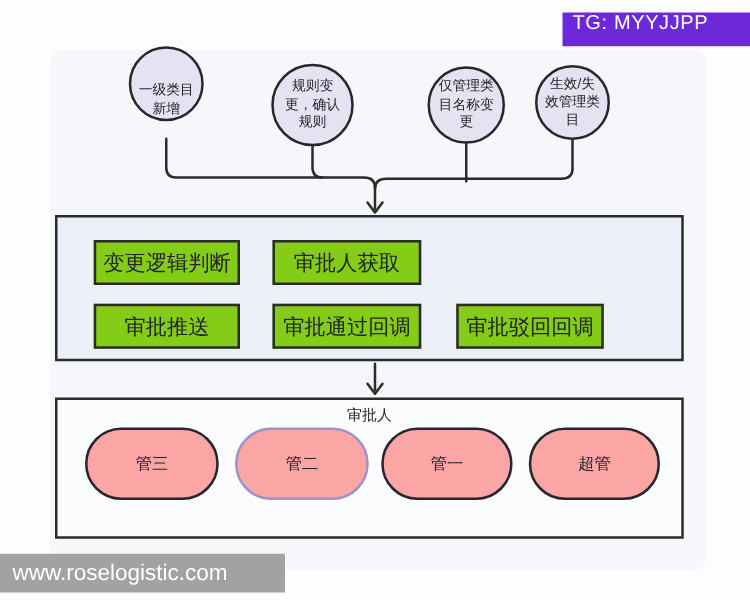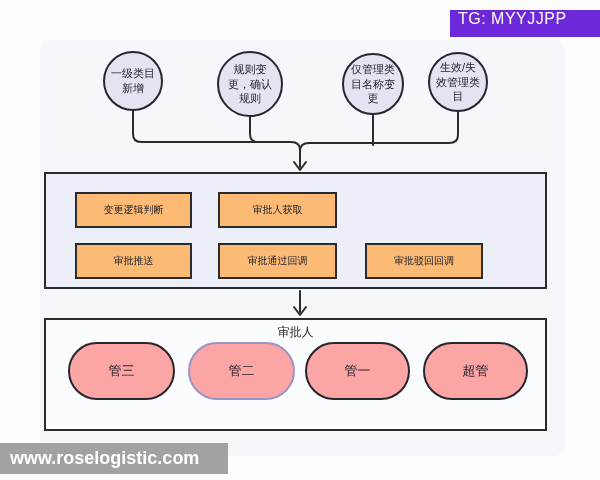--- a/index.html
+++ b/index.html
@@ -16,34 +16,34 @@
   .connectors { position:absolute; left:0; top:0; width:600px; height:480px; pointer-events:none; }
   .connectors path { stroke:#2b2b2b; stroke-width:2; fill:none; stroke-linecap:round; stroke-linejoin:round; }
 
   .circle {
     position:absolute; border-radius:50%;
     background:#e5e3f2; border:2px solid #26262e;
     display:flex; align-items:center; justify-content:center;
     text-align:center; font-size:11px; line-height:1.35;
     white-space:pre-line; box-sizing:border-box;
   }
-  .c1 { left:103px; top:51px; width:60px; height:60px; }
+  .c1 { left:103px; top:37px; width:60px; height:60px;align-items:flex-end; }
   .c2 { left:217px; top:51px; width:66px; height:66px; }
   .c3 { left:342px; top:53px; width:62px; height:62px; }
   .c4 { left:428px; top:52px; width:60px; height:60px; }
 
   .module {
     position:absolute; left:44px; top:172px; width:503px; height:117px;
     background:#edeff8; border:2px solid #2b2b2b; box-sizing:border-box;
   }
   .group-title { text-align:center; font-size:12px; padding-top:4px; color:#23232b; }
   .inner-box {
-    position:absolute; background:#fdba74; border:2px solid #2b2b2b;
+    position:absolute; background:#84cc16; border:2px solid #2b2b2b;
     display:flex; align-items:center; justify-content:center;
-    font-size:10px; box-sizing:border-box;
+    font-size:17px; box-sizing:border-box;
   }
   .ib-r1 { top:18px; height:36px; }
   .ib-r2 { top:69px; height:36px; }
   .ib-col1 { left:29px;  width:117px; }
   .ib-col2 { left:172px; width:119px; }
   .ib-col3 { left:319px; width:118px; }
 
   .approvers {
     position:absolute; left:44px; top:318px; width:503px; height:113px;
     background:#fbfcfe; border:2px solid #2b2b2b; box-sizing:border-box;
@@ -60,21 +60,21 @@
   .p4 { left:377px; width:105px; }
 
   .tg-banner {
     position:absolute; left:450px; top:10px; width:153px; height:27px;
     background:#6d28d9; color:#ffffff; font-size:16px; letter-spacing:0.5px;
     display:flex; align-items:flex-start; padding-left:8px; box-sizing:border-box;
   }
   .site-banner {
     position:absolute; left:0px; top:443px; width:228px; height:31px;
     background:#a2a2a2; color:#ffffff; font-size:18px;
-    display:flex; align-items:center; padding-left:10px; box-sizing:border-box;font-weight:bold;
+    display:flex; align-items:center; padding-left:10px; box-sizing:border-box;
   }
 </style>
 </head>
 <body>
 
 <div class="stage">
 
   <div class="panel"></div>
 
   <svg class="connectors" viewBox="0 0 600 480" xmlns="http://www.w3.org/2000/svg">

